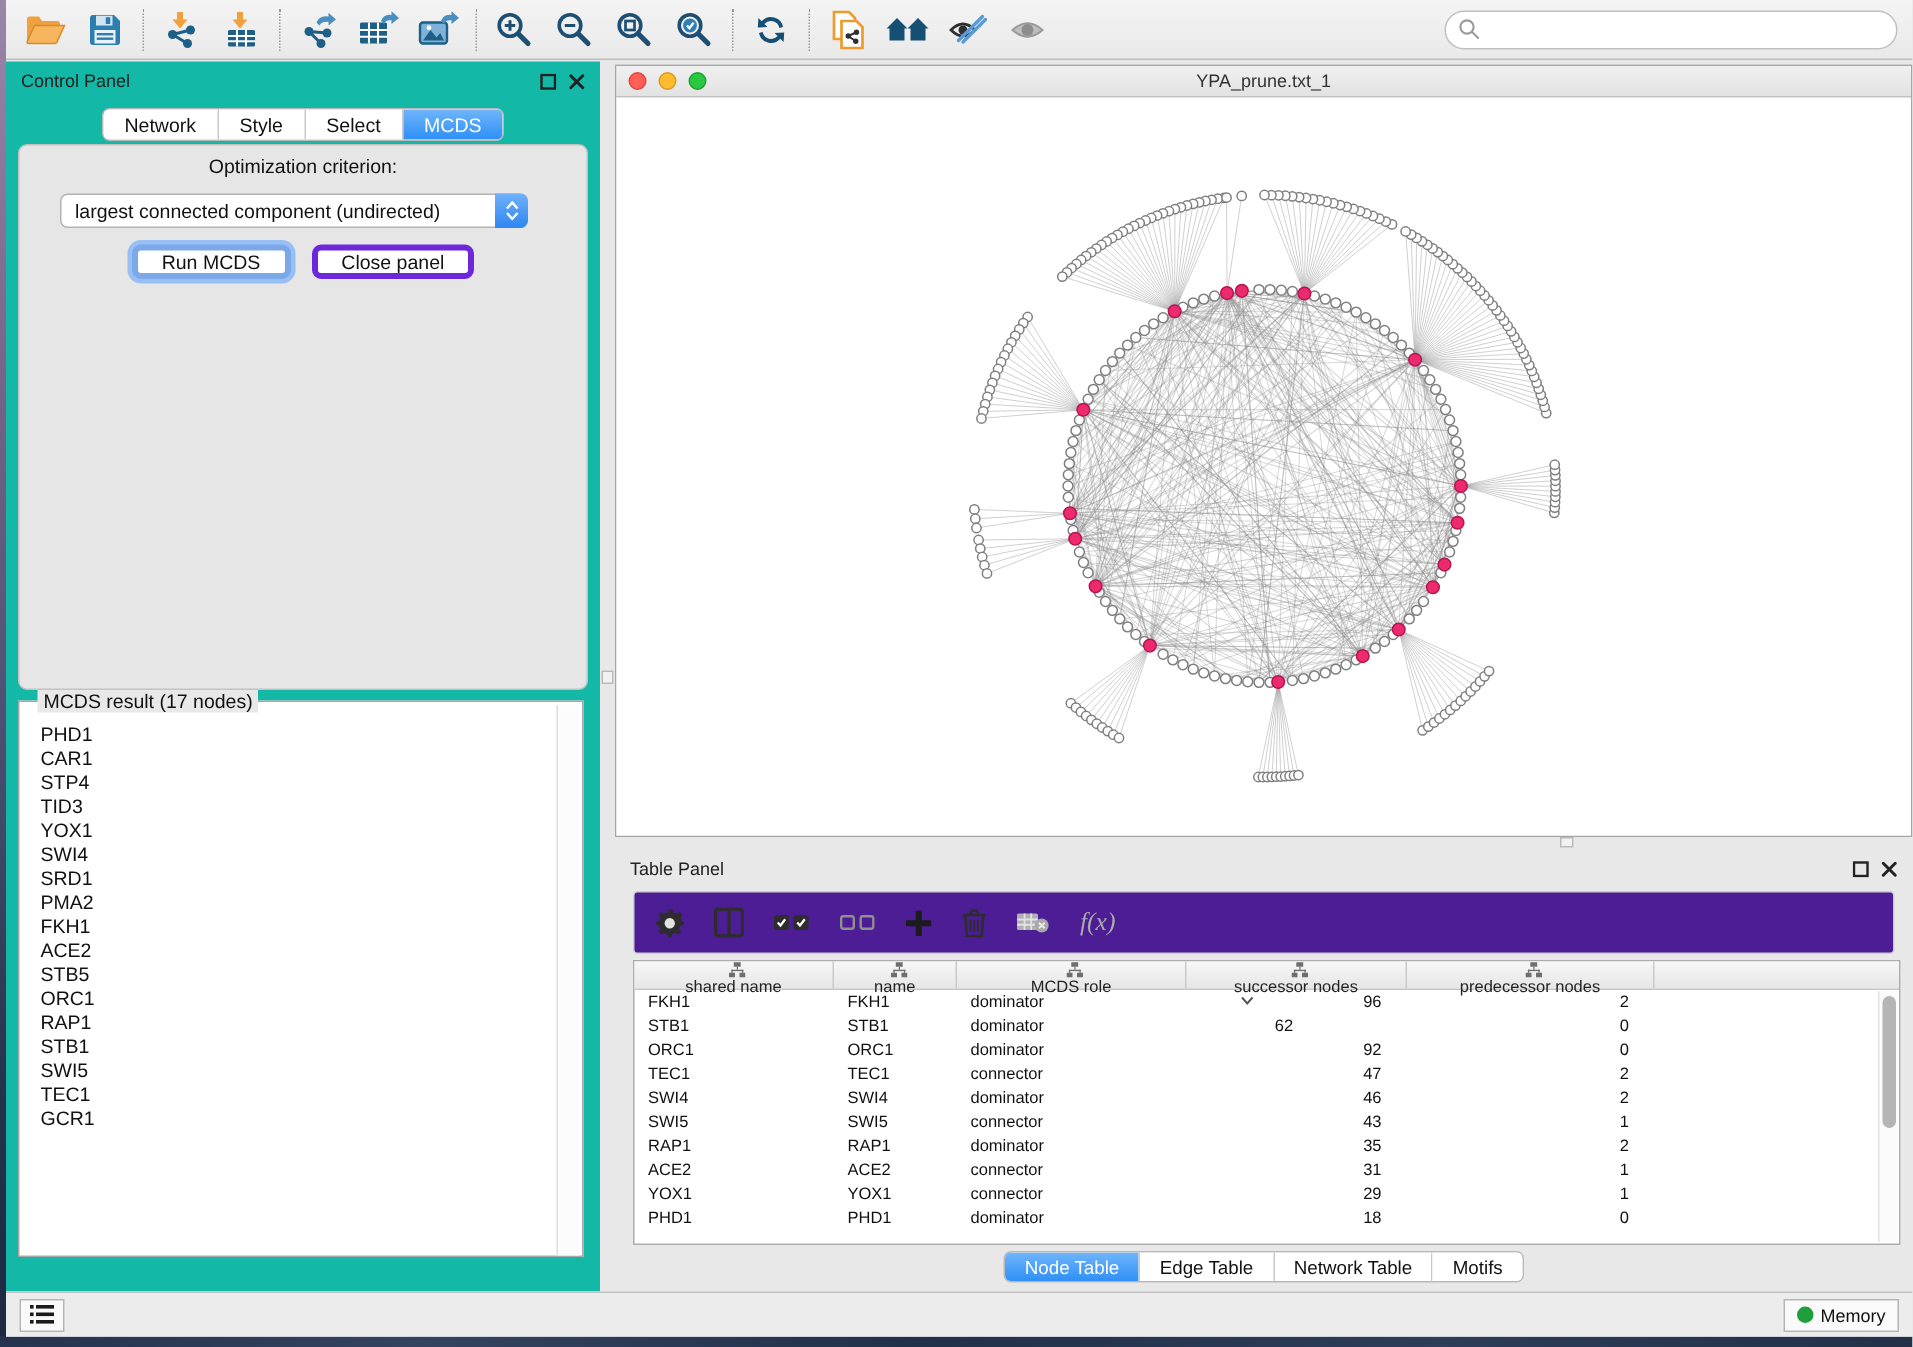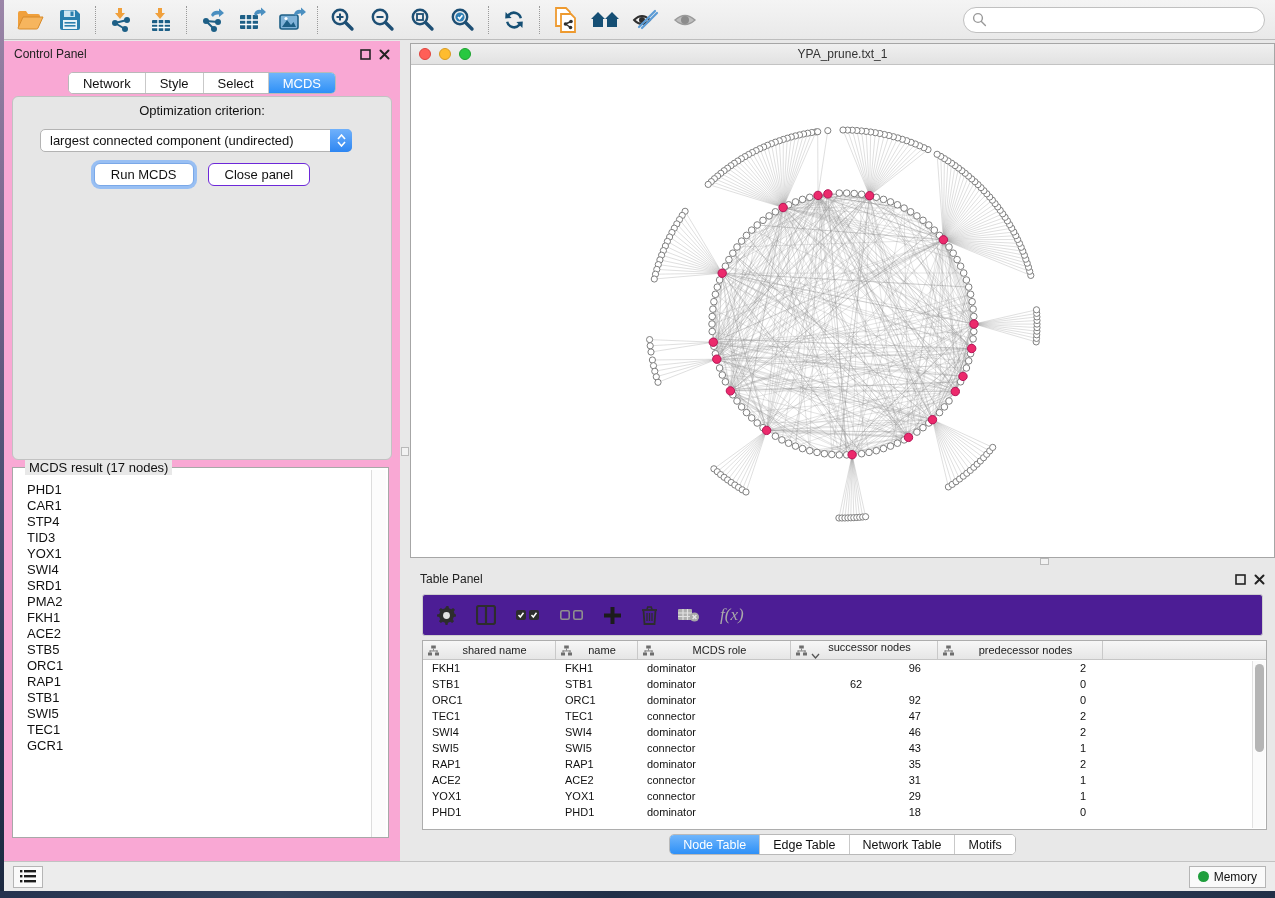--- a/index.html
+++ b/index.html
@@ -20,21 +20,21 @@
     background:linear-gradient(#f4f4f4,#e9e9e9); border-bottom:1px solid #bdbdbd;
     display:flex; align-items:center; padding:0 6px; }
   .tb-btn { width:40px; height:34px; display:flex; align-items:center; justify-content:center; cursor:default; }
   .tb-sep { width:1px; height:28px; border-left:1px dotted #9a9a9a; margin:0 5px; }
   .tb-spacer { flex:1; }
   .searchbox { width:302px; height:26px; border:1px solid #c0c0c0; border-radius:13px;
     background:#fff; display:flex; align-items:center; padding:0 8px; margin-right:4px; }
   .searchbox input { border:none; outline:none; flex:1; font-size:12px; background:transparent; }
 
   
-  .control-panel { position:absolute; left:0; top:41px; width:396px; height:820px; background:#f9a8d4;padding-left:20px; }
+  .control-panel { position:absolute; left:0; top:41px; width:396px; height:820px; background:#14b8a6;padding-left:20px; }
   .panel-titlebar { position:absolute; left:0; top:0; width:100%; height:26px;
     display:flex; align-items:center; padding:0 10px; }
   .panel-title { font-size:12px; color:#222; }
   .win-ctrls { margin-left:auto; display:flex; gap:8px; align-items:center; }
 
   .cp-tabs { position:absolute; left:0; top:31px; width:100%; display:flex; justify-content:center; z-index:2; }
   .seg { display:flex; border:1px solid #b9b9b9; border-radius:5px; overflow:hidden; background:#fff; height:22px; }
   .seg .tab { padding:0 14px; font-size:13px; color:#111; background:#fff;
     display:flex; align-items:center; border-right:1px solid #c9c9c9; cursor:default; }
   .seg .tab:last-child { border-right:none; }
@@ -43,21 +43,21 @@
   .cp-box { position:absolute; left:8px; top:55px; width:380px; height:364px;
     border:1px solid #c2c2c2; border-radius:6px; background:#e6e6e6; }
   .opt-label { position:absolute; left:0; top:62px; width:100%; text-align:center; font-size:13px; color:#111; }
   .dropdown { position:absolute; left:36px; top:88px; width:312px; height:23px; background:#fff;
     border:1px solid #b3b3b3; border-radius:5px; display:flex; align-items:center;justify-content:flex-end; }
   .dropdown .dd-text { flex:1; font-size:13px; color:#111; padding-left:9px; white-space:nowrap; overflow:hidden; }
   .dd-cap { width:22px; height:23px; margin:-1px -1px -1px 0; border-radius:0 5px 5px 0;
     background:linear-gradient(#70b1fb,#2d86f2); display:flex; flex-direction:column;
     align-items:center; justify-content:center; gap:1px; }
   .btn-row { position:absolute; left:0; top:122px; width:100%; display:flex; justify-content:center; gap:14px; }
-  .mac-btn { height:23px; padding:0 16px; background:#fff; border:1px solid #6d28d9; border-radius:6px;
+  .mac-btn { height:23px; padding:0 16px; background:#fff; border:4px solid #6d28d9; border-radius:6px;
     font-size:13px; color:#111; display:flex; align-items:center; cursor:default; }
   .mac-btn.focused { box-shadow:0 0 0 3px rgba(110,170,250,.65); border-color:#7aa8e8; }
 
   .mcds-box { position:absolute; left:8px; top:426px; width:377px; height:371px;
     border:1px solid #a8a8a8; background:#fff; }
   .mcds-legend { position:absolute; left:12px; top:-8px; background:#e8e8e8; padding:0 4px;
     font-size:13px; color:#111; }
   .mcds-list { position:absolute; left:0; top:8px; width:358px; height:356px; overflow:hidden;
     padding:6px 0 0 14px; }
   .mcds-list .item { font-size:13px; color:#111; line-height:16px; }
@@ -91,21 +91,21 @@
     background:#4c1d95; border:1px solid #cecece; border-radius:3px;
     display:flex; align-items:center; gap:20px; padding:0 14px; }
   .tp-icon { display:flex; align-items:center; justify-content:center; cursor:default; }
   .fx { font-family:"Liberation Serif","DejaVu Serif",serif; font-style:italic; font-size:17px; color:#aaa; }
 
   .tbl-wrap { position:absolute; left:12px; top:74px; width:845px; height:190px;
     background:#fff; border:1px solid #adadad; }
   .tbl-head { display:flex; height:19px; background:linear-gradient(#f7f7f7,#e6e6e6);
     border-bottom:1px solid #c6c6c6; }
   .th { display:flex; align-items:center; border-right:1px solid #c9c9c9;
-    font-size:11px; color:#222; position:relative; padding-left:5px; }
+    font-size:11px; color:#222; position:relative; padding-left:5px;flex-direction:column; }
   .th .lab { flex:1; text-align:center; padding-right:5px; }
   .tbl-body { position:relative; }
   .tr { display:flex; height:16px; }
   .td { font-size:11px; color:#111; line-height:16px; white-space:nowrap; overflow:hidden; }
   .td.left { padding-left:9px; }
   .td.right { text-align:right; padding-right:17px; }
   .tbl-scroll { position:absolute; right:1px; top:20px; width:13px; height:167px; background:#fbfbfb;
     border-left:1px solid #e2e2e2; }
   .tbl-thumb { position:absolute; left:2px; top:3px; width:9px; height:88px; background:#b5b5b5; border-radius:5px; }
 

